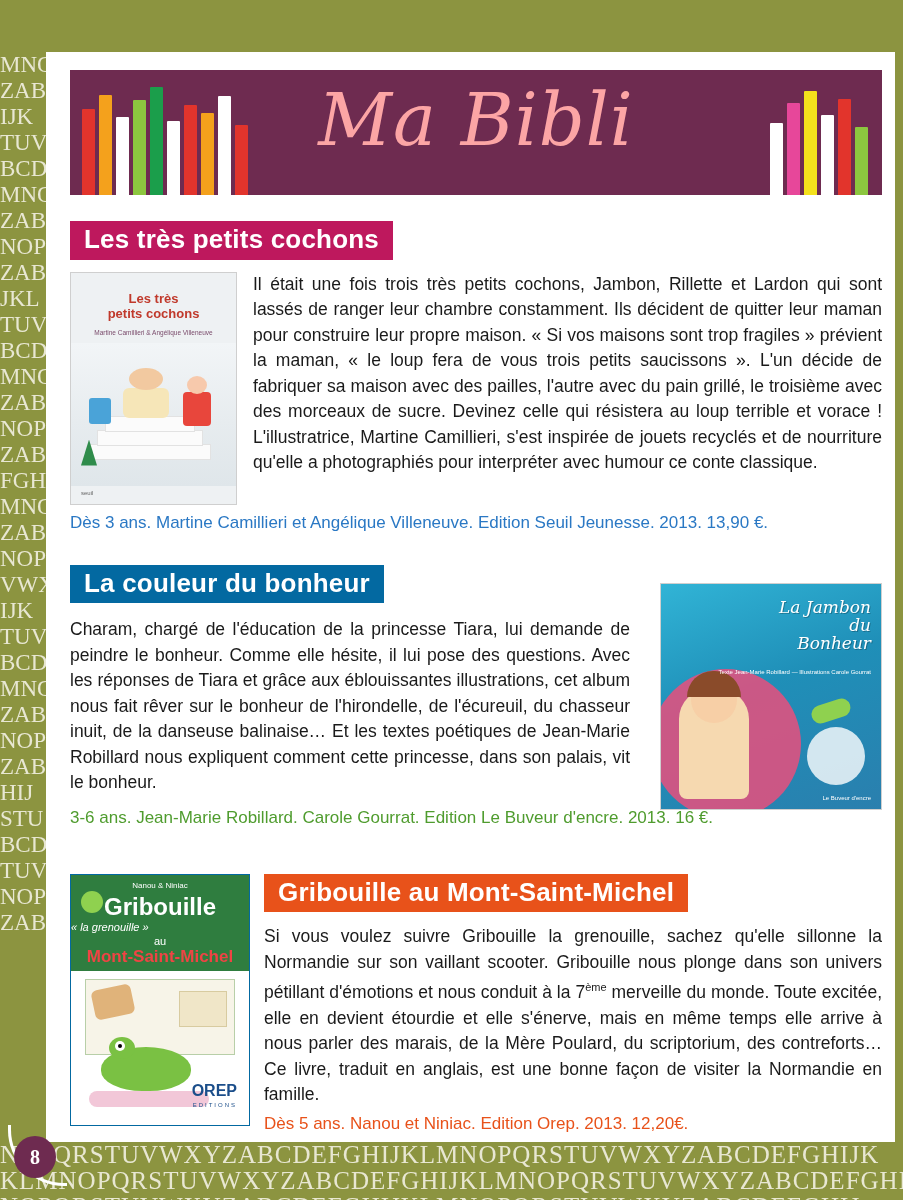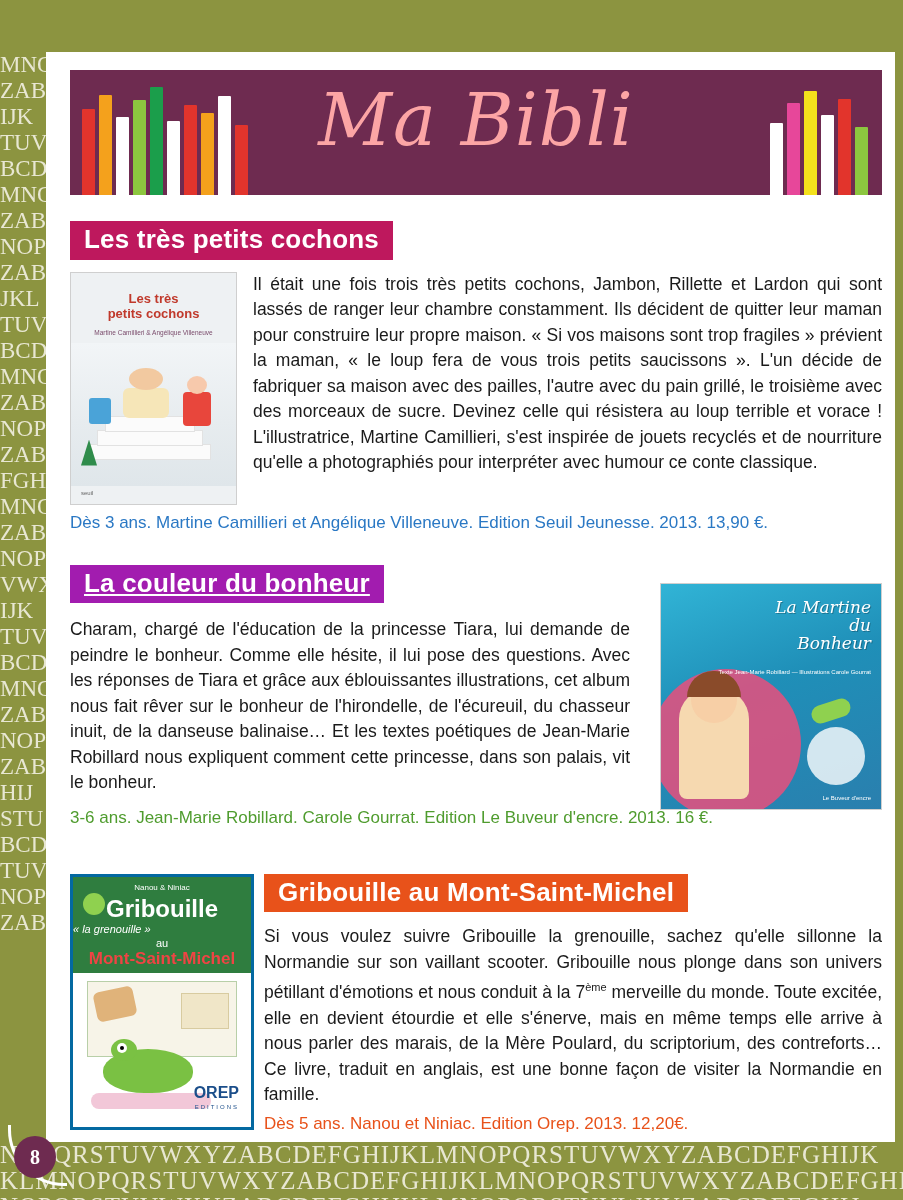--- a/index.html
+++ b/index.html
@@ -245,21 +245,21 @@
   }
   .block2 .credit { color: #4f9c2e; margin-top: 10px; }
 
   
   .block3 { margin-top: 44px; position: relative; min-height: 250px; }
   .cover3 {
     position: absolute;
     left: 0; top: 0;
     width: 178px;
     height: 250px;
-    border: 3px solid #0369a1;
+    border: 1px solid #0369a1;
     background: #ffffff;
     overflow: hidden;
   }
   .cover3-top {
     position: absolute;
     left: 0; right: 0; top: 0;
     height: 96px;
     background: #2f7d3f;
   }
   .cover3-authors {
@@ -420,32 +420,32 @@
           <div class="cover1-pub">seuil</div>
         </div>
 
         <div class="body-text">Il était une fois trois très petits cochons, Jambon, Rillette et Lardon qui sont lassés de ranger leur chambre constamment. Ils décident de quitter leur maman pour construire leur propre maison. « Si vos maisons sont trop fragiles » prévient la maman, « le loup fera de vous trois petits saucissons ». L'un décide de fabriquer sa maison avec des pailles, l'autre avec du pain grillé, le troisième avec des morceaux de sucre. Devinez celle qui résistera au loup terrible et vorace ! L'illustratrice, Martine Camillieri, s'est inspirée de jouets recyclés et de nourriture qu'elle a photographiés pour interpréter avec humour ce conte classique.</div>
       </div>
 
       <div class="credit">Dès 3 ans. Martine Camillieri et Angélique Villeneuve. Edition Seuil Jeunesse. 2013. 13,90 €.</div>
     </div>
 
     <div class="block2">
-      <div class="sec-head" style="background:#a21caf;text-decoration:underline;">La couleur du bonheur</div>
+      <div class="sec-head" style="background:#0369a1;">La couleur du bonheur</div>
 
       <div class="cover2">
         <div style="position:absolute;left:0;right:0;top:0;bottom:0;background:linear-gradient(160deg,#31b4d6 0%,#1f8fb8 45%,#2a7fae 100%);"></div>
         <div style="position:absolute;left:-10px;bottom:-10px;width:150px;height:150px;background:#e94f7c;border-radius:50%;opacity:.85;"></div>
         <div style="position:absolute;left:18px;bottom:10px;width:70px;height:110px;background:#f6d9b0;border-radius:30px 30px 8px 8px;"></div>
         <div style="position:absolute;left:30px;bottom:86px;width:46px;height:46px;background:#f7cfa6;border-radius:50%;"></div>
         <div style="position:absolute;left:26px;bottom:112px;width:54px;height:26px;background:#8a4b2a;border-radius:26px 26px 0 0;"></div>
         <div style="position:absolute;right:16px;bottom:24px;width:58px;height:58px;background:#ffffff;border-radius:50%;opacity:.8;"></div>
         <div style="position:absolute;right:30px;top:118px;width:40px;height:18px;background:#8fd14f;border-radius:20px;transform:rotate(-18deg);"></div>
         <div class="cover2-title">
-          <span>La Martine</span><br>
+          <span>La Jambon</span><br>
           <span>du</span><br>
           <span>Bonheur</span>
         </div>
         <div class="cover2-sub">Texte Jean-Marie Robillard — Illustrations Carole Gourrat</div>
         <div class="cover2-pub">Le Buveur d'encre</div>
       </div>
 
       <div class="text body-text">Charam, chargé de l'éducation de la princesse Tiara, lui demande de peindre le bonheur. Comme elle hésite, il lui pose des questions. Avec les réponses de Tiara et grâce aux éblouissantes illustrations, cet album nous fait rêver sur le bonheur de l'hirondelle, de l'écureuil, du chasseur inuit, de la danseuse balinaise… Et les textes poétiques de Jean-Marie Robillard nous expliquent comment cette princesse, dans son palais, vit le bonheur.</div>
       <div class="credit">3-6 ans. Jean-Marie Robillard. Carole Gourrat. Edition Le Buveur d'encre. 2013. 16 €.</div>
     </div>

